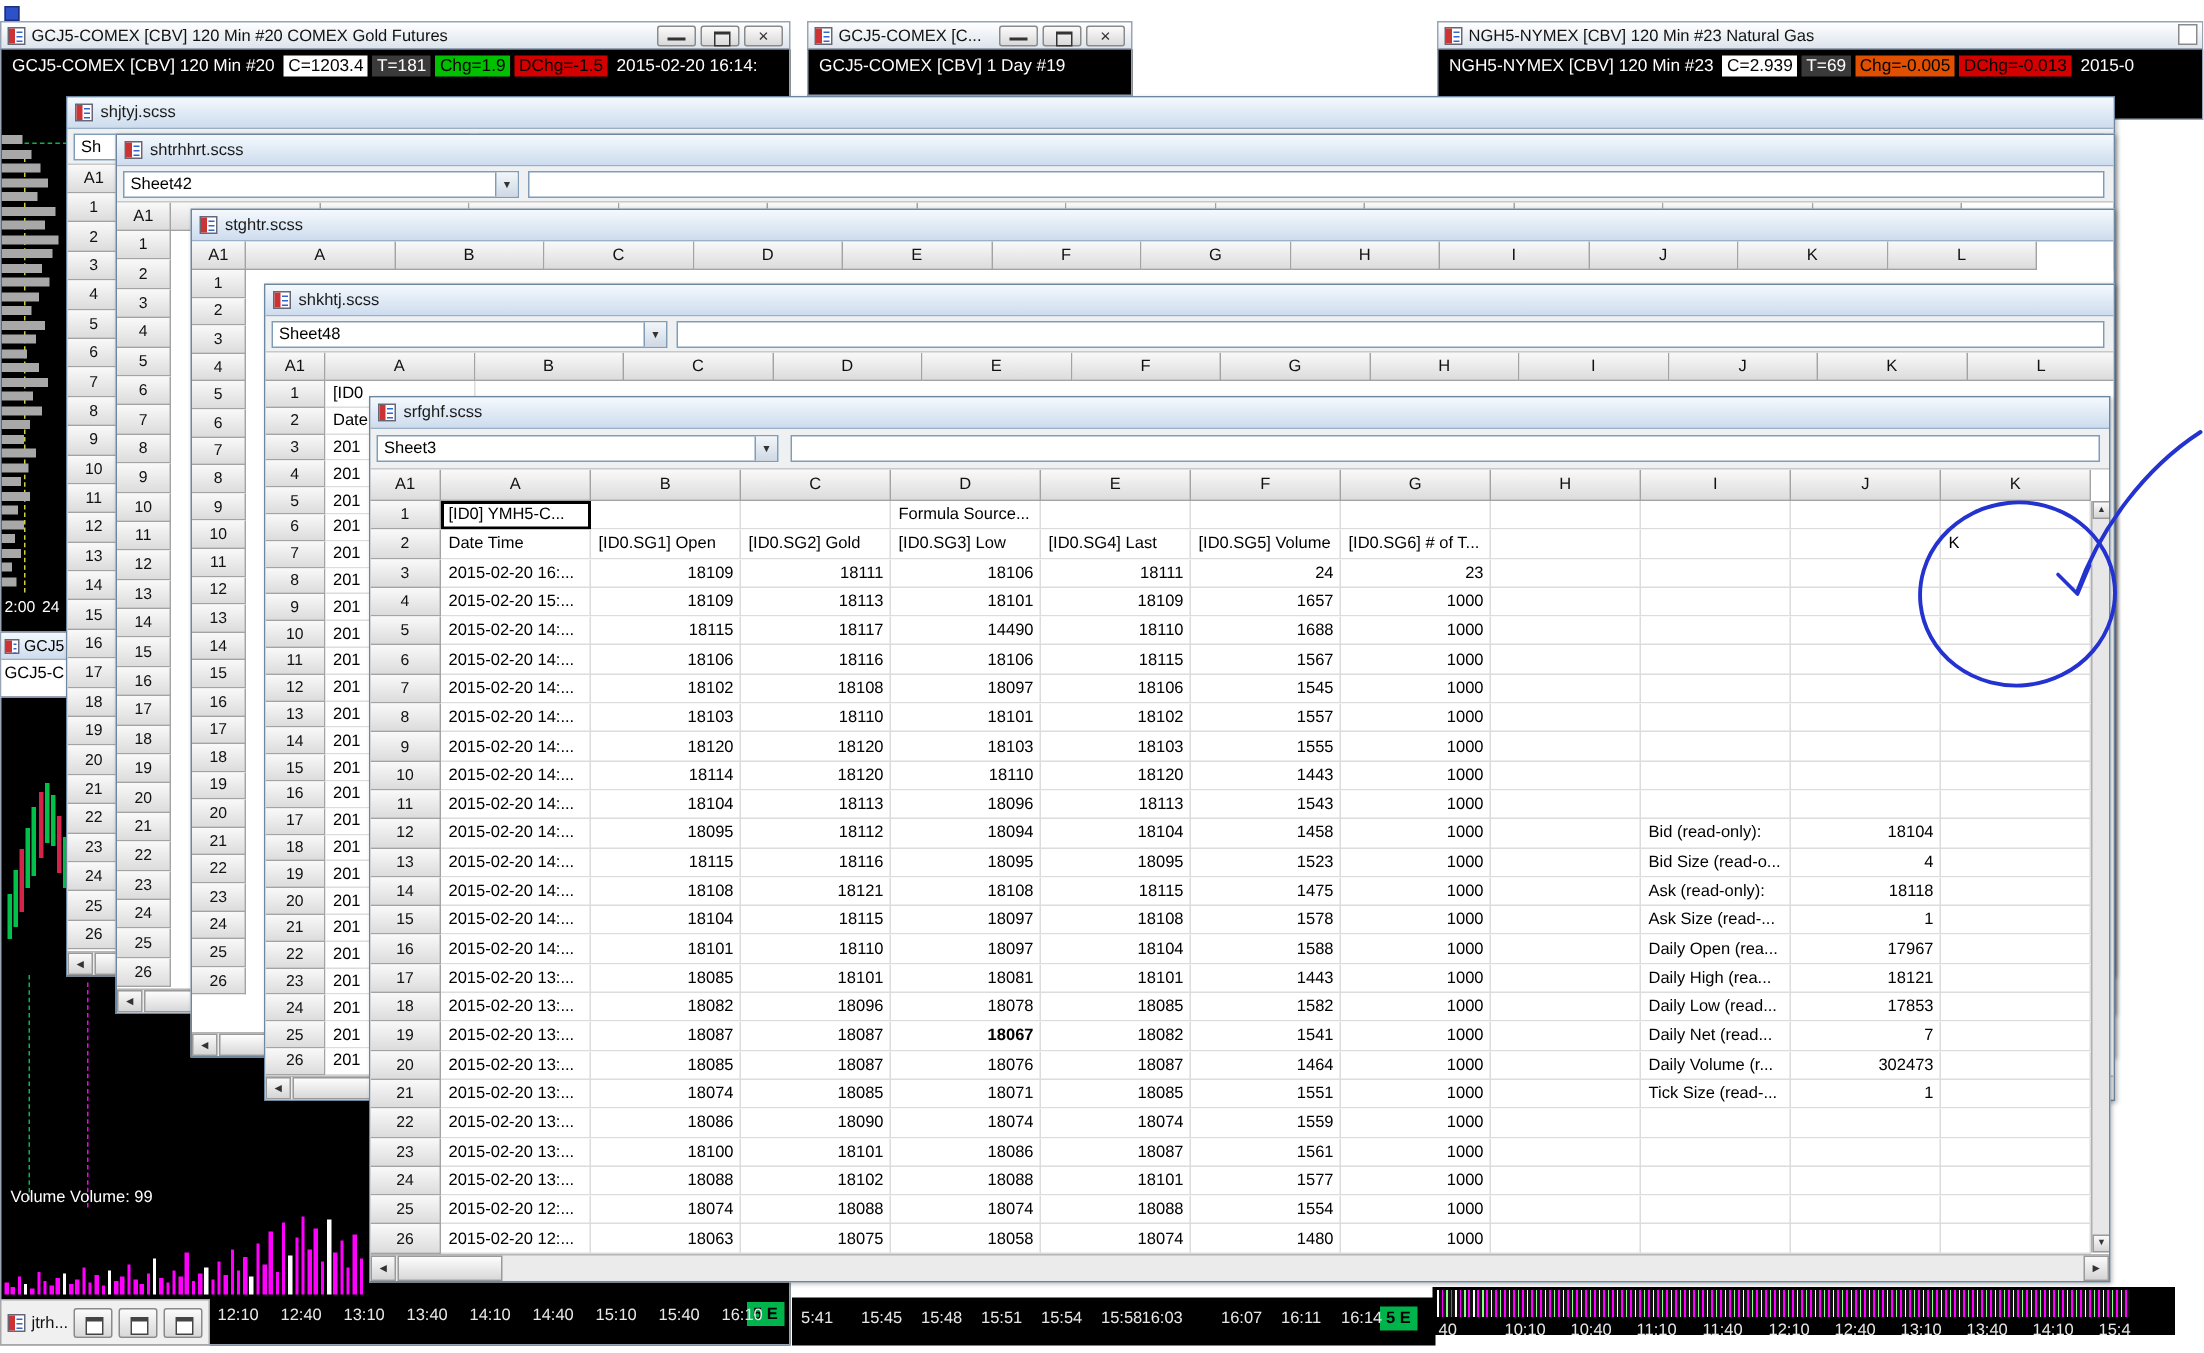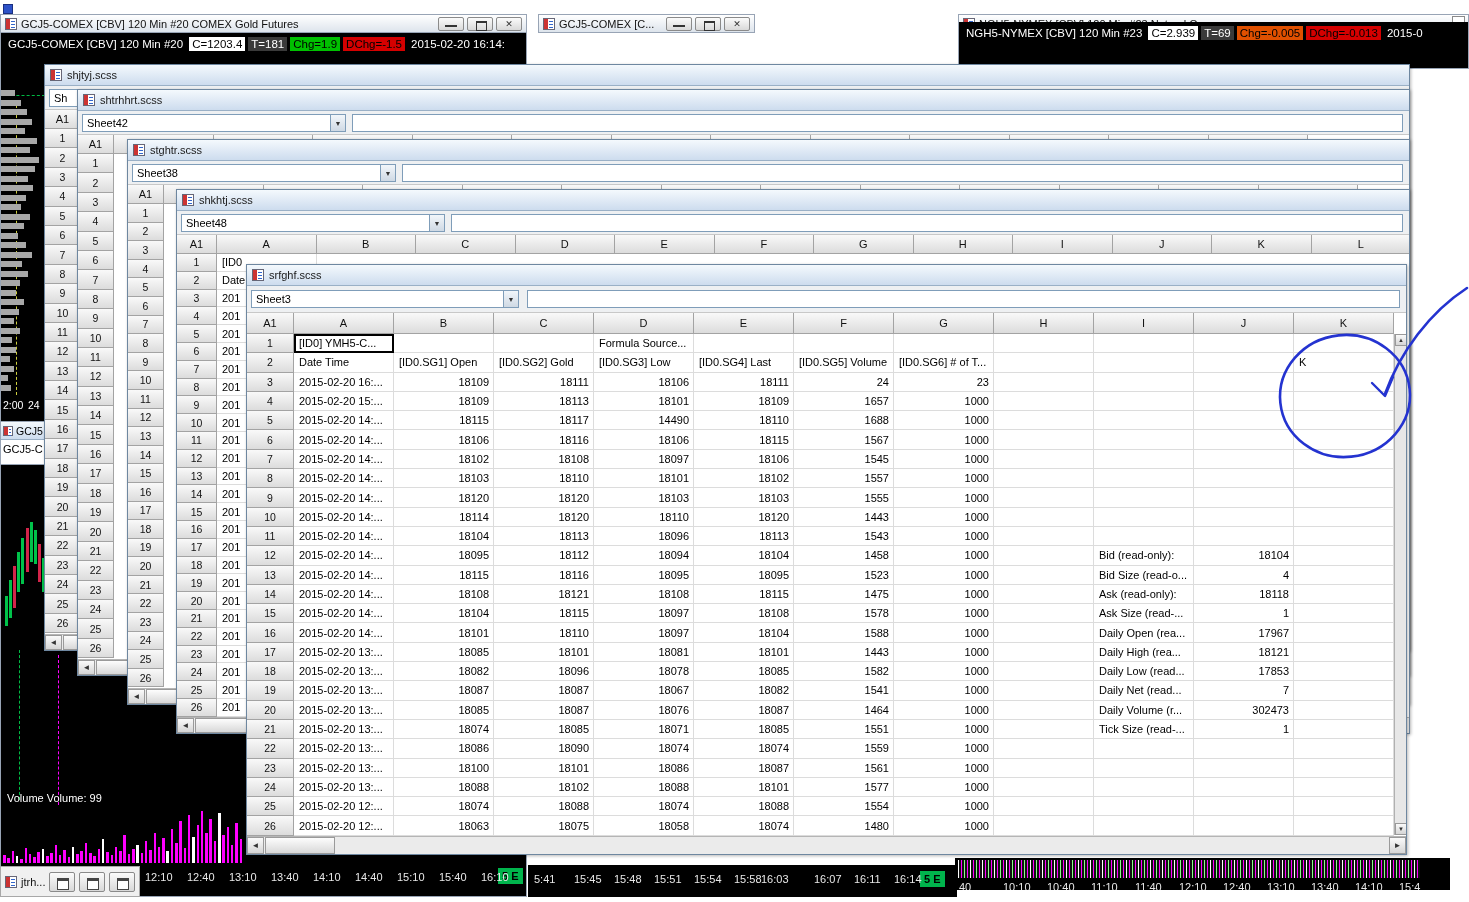--- a/index.html
+++ b/index.html
@@ -212,30 +212,35 @@
   <div class="cwin" style="left:538px;top:14px;width:217px;height:50px;">
     <div class="cw-title">
       <span class="app-icon"></span>
       <span>GCJ5-COMEX [C...</span>
       <span class="winbtns">
         <span class="wbtn min"></span>
         <span class="wbtn max"></span>
         <span class="wbtn close"></span>
       </span>
     </div>
+    <div class="cw-body" style="top:19px;height:31px;">
+      <div class="statusline" id="status-1">
+          <div class="seg" style="color: rgb(255, 255, 255);">GCJ5-COMEX [CBV]  1 Day  #19</div>
+        </div>
+    </div>
   </div>
 
 
   <div class="cwin" style="left:958px;top:14px;width:511px;height:50px;">
     <div class="cw-title">
       <span class="app-icon"></span>
       <span>NGH5-NYMEX [CBV] 120 Min  #23  Natural Gas</span>
       <span class="white-btn" style="right:4px;top:2px;"></span>
     </div>
-    <div class="cw-body" style="top:8px;height:47px;">
+    <div class="cw-body" style="top:19px;height:47px;">
       <div class="statusline" id="status-3">
           <div class="seg" style="color: rgb(255, 255, 255);">NGH5-NYMEX [CBV] 120 Min  #23</div>
           <div class="seg" style="color: rgb(0, 0, 0); background: rgb(255, 255, 255);">C=2.939</div>
           <div class="seg" style="color: rgb(255, 255, 255); background: rgb(58, 58, 58);">T=69</div>
           <div class="seg" style="color: rgb(0, 0, 0); background: rgb(224, 80, 0);">Chg=-0.005</div>
           <div class="seg" style="color: rgb(0, 0, 0); background: rgb(212, 0, 0);">DChg=-0.013</div>
           <div class="seg" style="color: rgb(255, 255, 255);">2015-0</div>
         </div>
     </div>
   </div>
@@ -507,27 +512,20 @@
       <div class="sb-btn">◄</div>
       <div class="sb-thumb"></div>
     </div>
   </div>
 
   <div class="swin" style="left:127px;top:139px;width:1283px;height:566px;">
     <div class="sw-title">
       <span class="app-icon"></span>
       <span>stghtr.scss</span>
     </div>
-    <div class="sw-toolbar" style="height:24px;">
-      <div class="dropdown" style="width:264px;">
-        <span class="dd-text">Sheet38</span>
-        <span class="dd-btn">▼</span>
-      </div>
-      <div class="formula" style="left:274px;right:6px;"></div>
-    </div>
     <div class="sheet-hdrrow" style="height:19px;">
       <div class="hdr-cell" style="width:36px;flex:0 0 36px;">A1</div>
       <div class="hdr-letters">
           <div class="hdr-cell" style="flex: 0 0 99.5px;">A</div>
           <div class="hdr-cell" style="flex: 0 0 99.5px;">B</div>
           <div class="hdr-cell" style="flex: 0 0 99.5px;">C</div>
           <div class="hdr-cell" style="flex: 0 0 99.5px;">D</div>
           <div class="hdr-cell" style="flex: 0 0 99.5px;">E</div>
           <div class="hdr-cell" style="flex: 0 0 99.5px;">F</div>
           <div class="hdr-cell" style="flex: 0 0 99.5px;">G</div>
@@ -1044,21 +1042,21 @@
           <div class="grid-cell txt" style="flex: 0 0 100px;"></div>
           <div class="grid-cell txt" style="flex: 0 0 100px;">Daily Low (read...</div>
           <div class="grid-cell num" style="flex: 0 0 100px;">17853</div>
           <div class="grid-cell txt" style="flex: 0 0 100px;"></div>
         </div>
         <div class="sheet-row" style="height: 19.3px;">
           <div class="rownum" style="flex: 0 0 47px;">19</div>
           <div class="grid-cell txt" style="flex: 0 0 100px;">2015-02-20 13:...</div>
           <div class="grid-cell num" style="flex: 0 0 100px;">18087</div>
           <div class="grid-cell num" style="flex: 0 0 100px;">18087</div>
-          <div class="grid-cell num" style="flex: 0 0 100px;">18067</div>
+          <div class="grid-cell num" style="flex: 0 0 100px; font-weight: bold;">18067</div>
           <div class="grid-cell num" style="flex: 0 0 100px;">18082</div>
           <div class="grid-cell num" style="flex: 0 0 100px;">1541</div>
           <div class="grid-cell num" style="flex: 0 0 100px;">1000</div>
           <div class="grid-cell txt" style="flex: 0 0 100px;"></div>
           <div class="grid-cell txt" style="flex: 0 0 100px;">Daily Net (read...</div>
           <div class="grid-cell num" style="flex: 0 0 100px;">7</div>
           <div class="grid-cell txt" style="flex: 0 0 100px;"></div>
         </div>
         <div class="sheet-row" style="height: 19.3px;">
           <div class="rownum" style="flex: 0 0 47px;">20</div>

